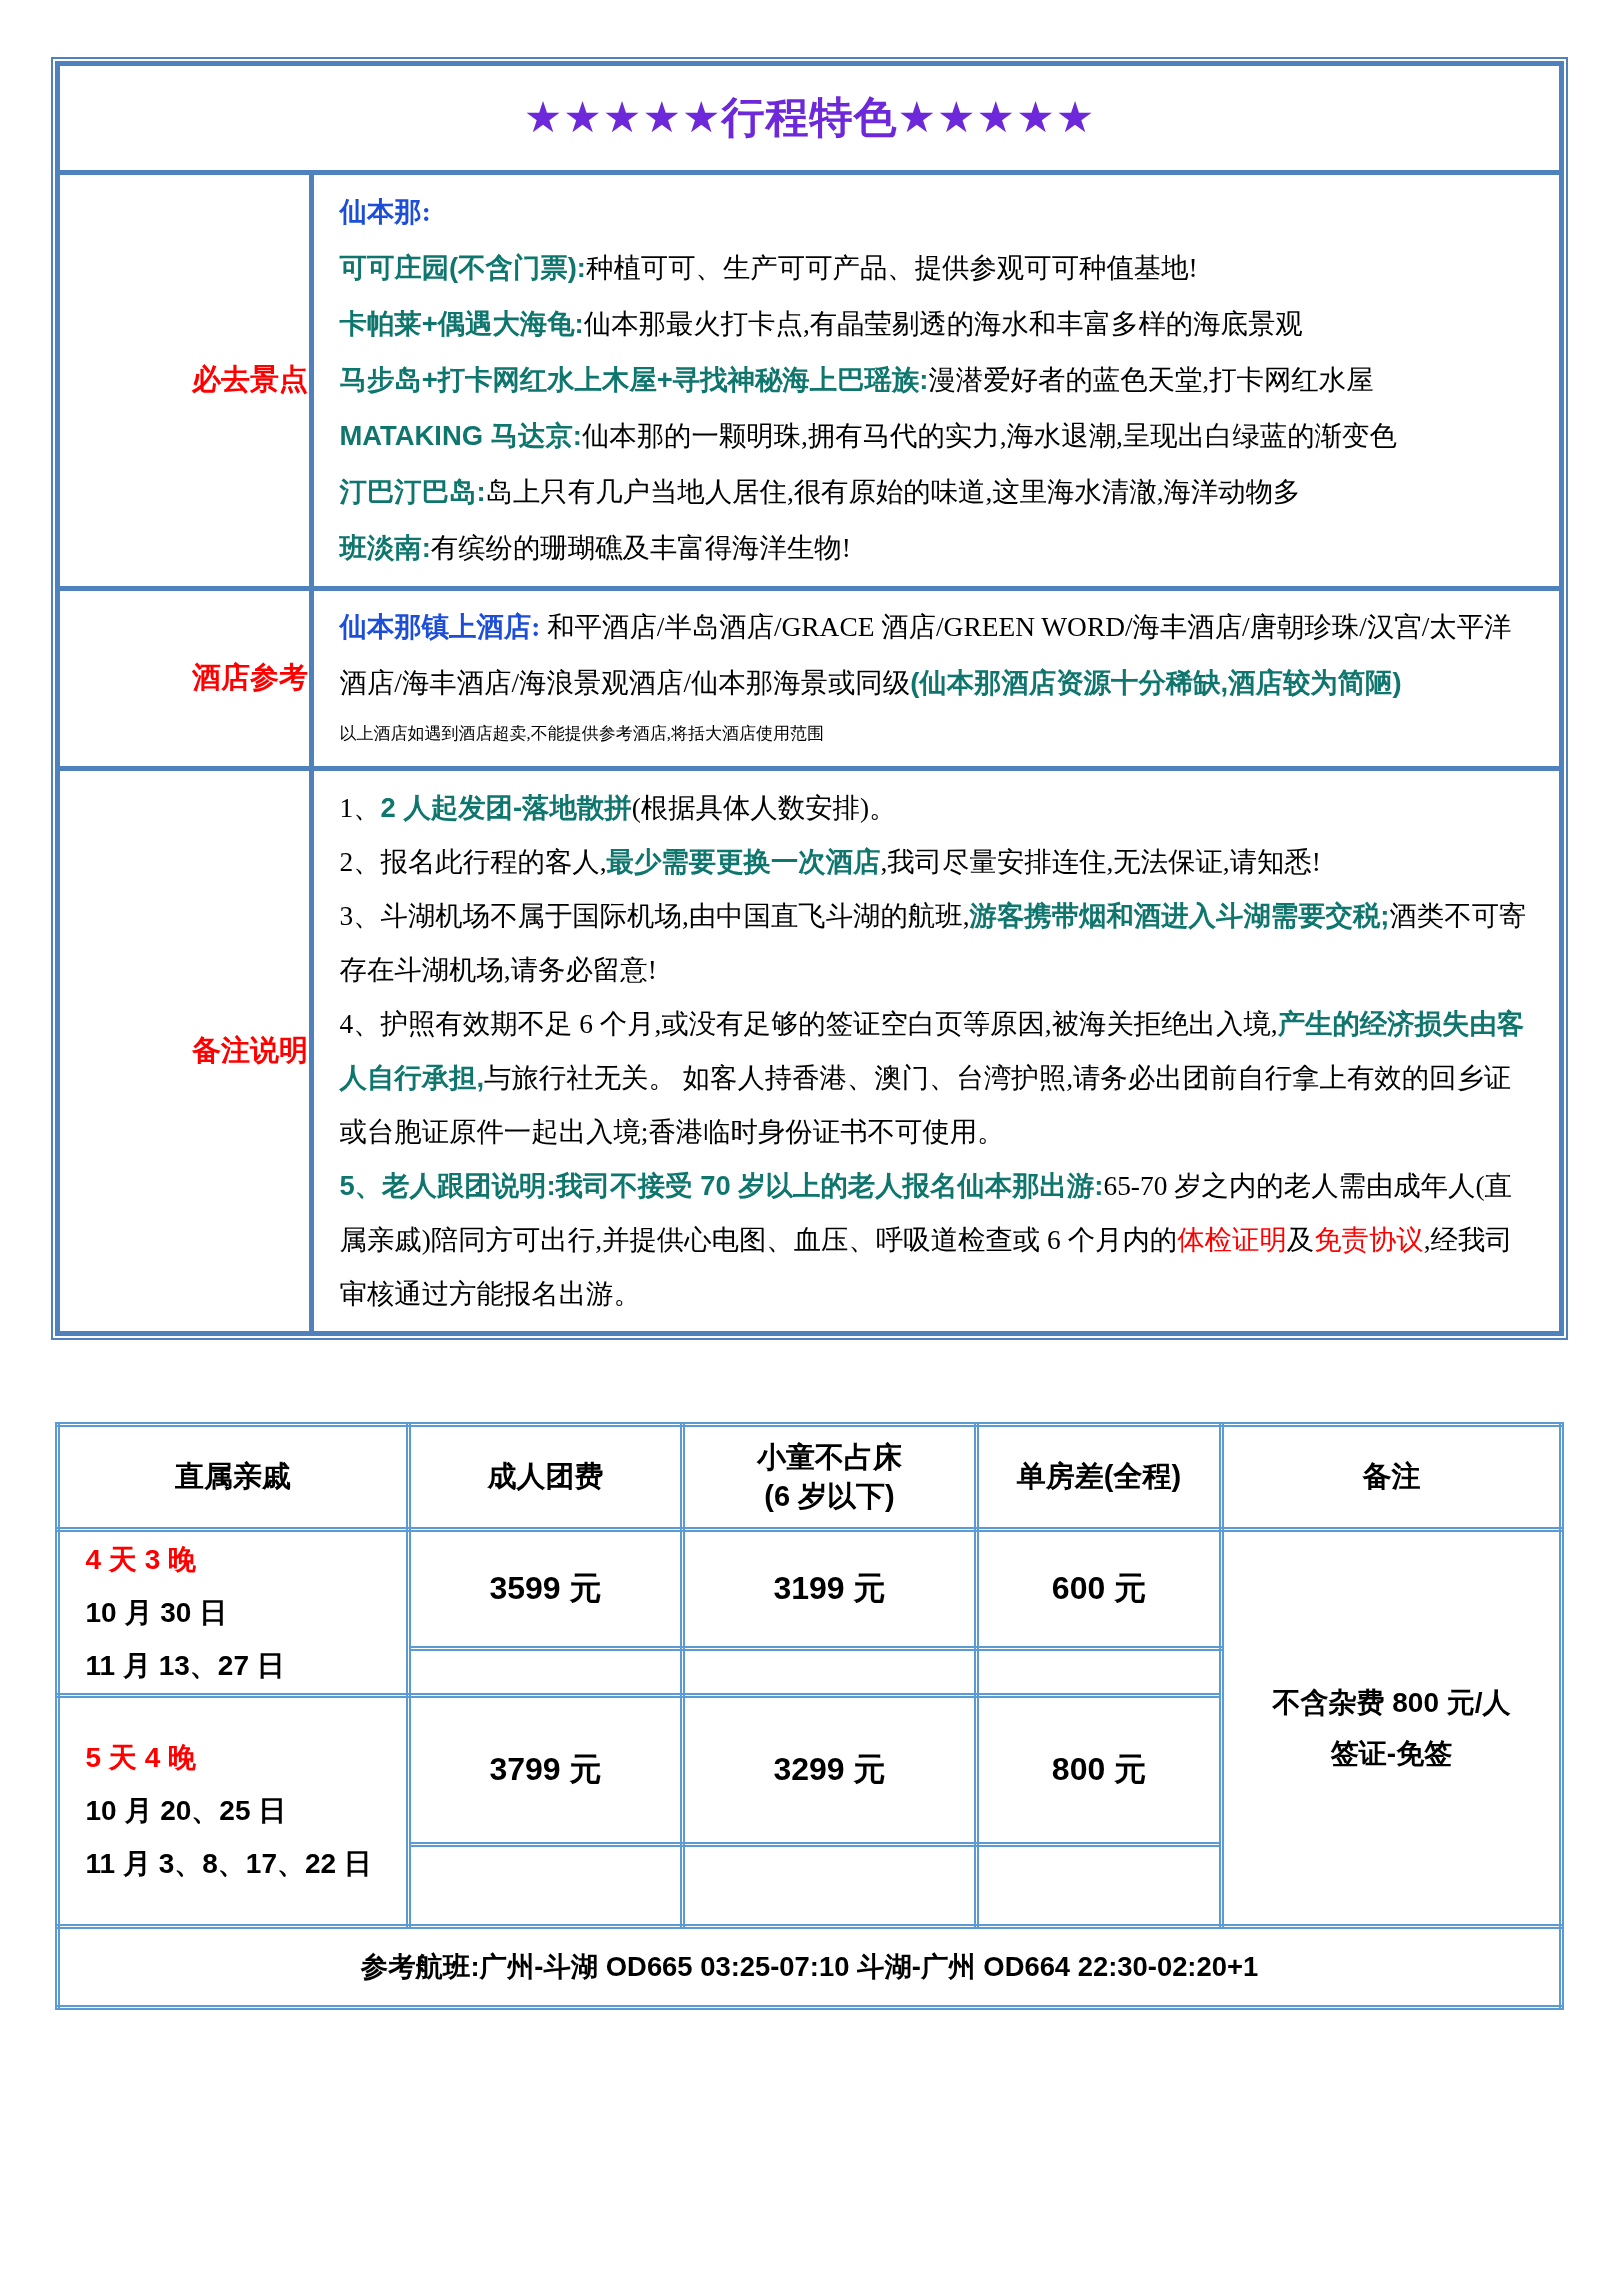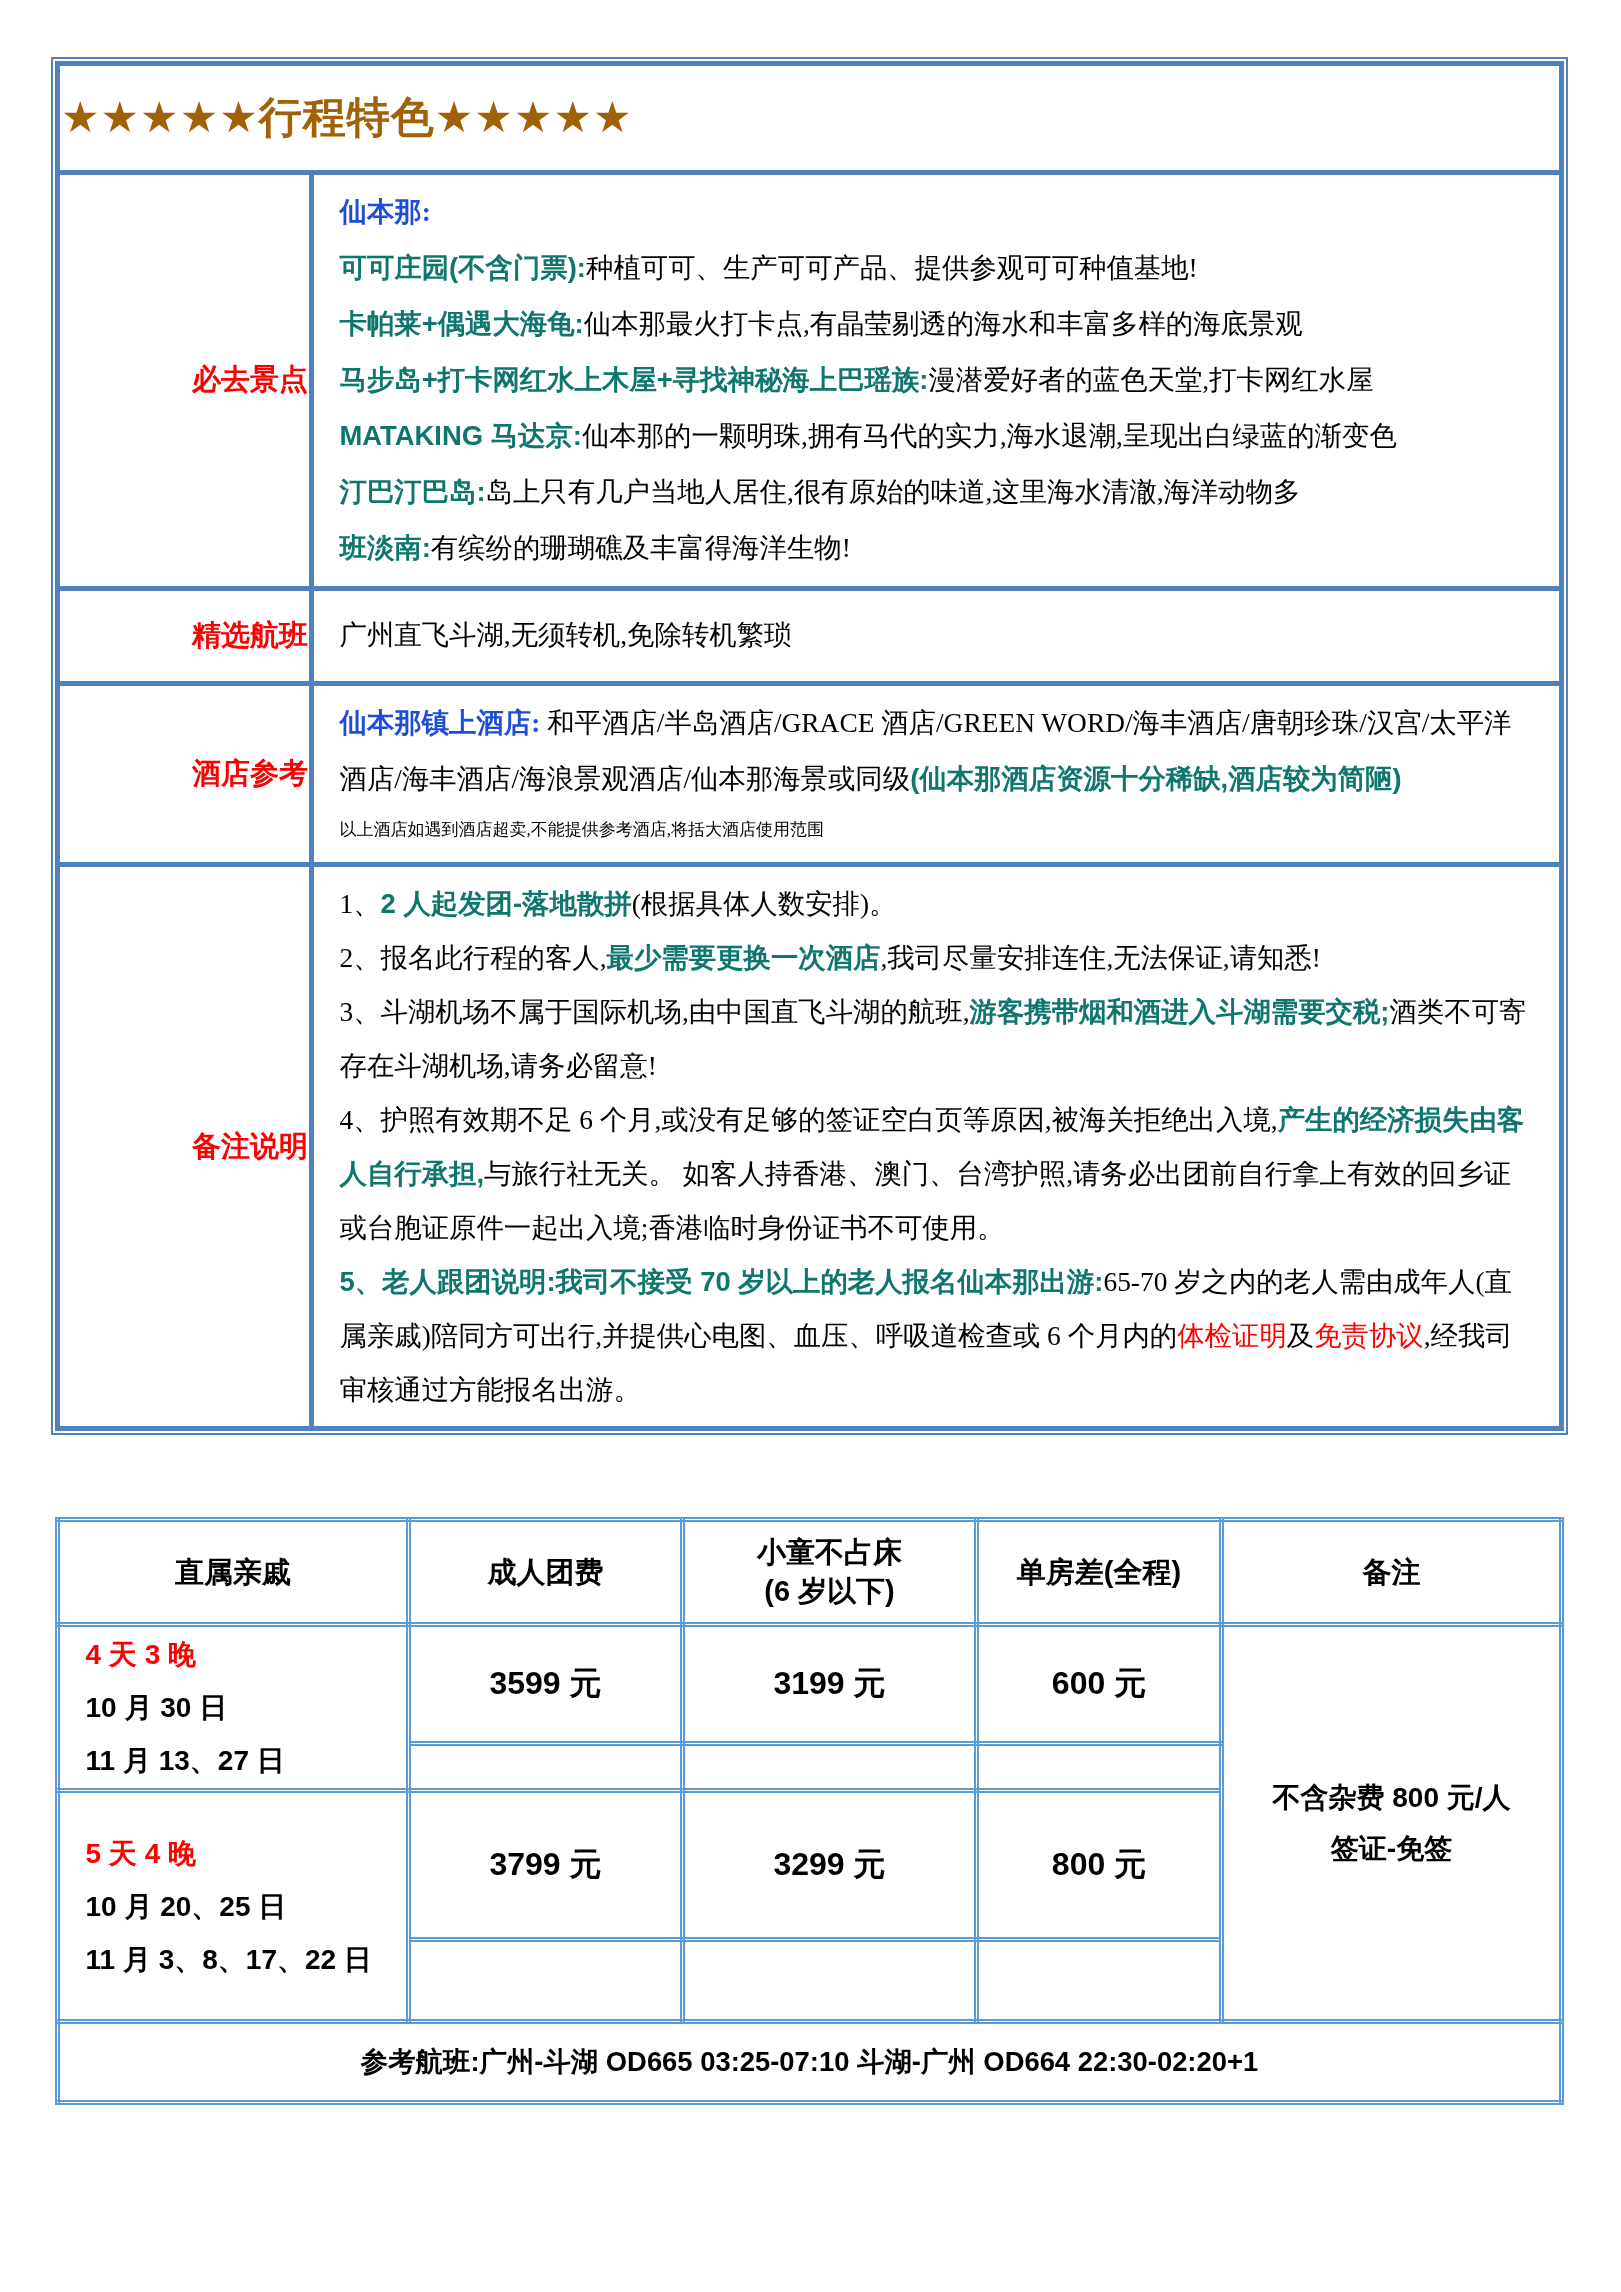--- a/index.html
+++ b/index.html
@@ -18,24 +18,25 @@
   table.ft {
     border-collapse: collapse;
     width: 100%;
     outline: 2px solid #4f81bd;
     outline-offset: 2.9px;
     background: #fff;
   }
   table.ft td { border: 5.9px solid #4f81bd; vertical-align: middle; }
   .title-cell {
     height: 102px;
+    text-align: center;
     font-family: "Liberation Sans", "DejaVu Sans", sans-serif;
     font-weight: bold;
     font-size: 43px;
-    color: #a16207;
+    color: #6d28d9;
     letter-spacing: 1px;
   }
   .label-cell {
     width: 247px;
     text-align: right;
     font-family: "Liberation Sans", "DejaVu Sans", sans-serif;
     font-weight: bold;
     font-size: 29px;
     color: #ff0000;
   }
@@ -91,26 +92,20 @@
             <div class="line"><span class="seg c-rb">可可庄园(不含门票):</span><span class="seg c-b">种植可可、生产可可产品、提供参观可可种值基地!</span></div>
             <div class="line"><span class="seg c-rb">卡帕莱+偶遇大海龟:</span><span class="seg c-b">仙本那最火打卡点,有晶莹剔透的海水和丰富多样的海底景观</span></div>
             <div class="line"><span class="seg c-rb">马步岛+打卡网红水上木屋+寻找神秘海上巴瑶族:</span><span class="seg c-b">漫潜爱好者的蓝色天堂,打卡网红水屋</span></div>
             <div class="line"><span class="seg c-rb">MATAKING 马达京:</span><span class="seg c-b">仙本那的一颗明珠,拥有马代的实力,海水退潮,呈现出白绿蓝的渐变色</span></div>
             <div class="line"><span class="seg c-rb">汀巴汀巴岛:</span><span class="seg c-b">岛上只有几户当地人居住,很有原始的味道,这里海水清澈,海洋动物多</span></div>
             <div class="line"><span class="seg c-rb">班淡南:</span><span class="seg c-b">有缤纷的珊瑚礁及丰富得海洋生物!</span></div>
           </td>
       </tr>
 
 
-      <tr class="row-flight">
-        <td class="label-cell">精选航班</td>
-        <td class="content-cell">
-            <div class="line"><span class="seg c-b">广州直飞斗湖,无须转机,免除转机繁琐</span></div>
-          </td>
-      </tr>
 
 
       <tr class="row-hotel">
         <td class="label-cell">酒店参考</td>
         <td class="content-cell">
             <div class="line"><span class="seg c-bb">仙本那镇上酒店:</span><span class="seg c-b"> 和平酒店/半岛酒店/GRACE 酒店/GREEN WORD/海丰酒店/唐朝珍珠/汉宫/太平洋酒店/海丰酒店/海浪景观酒店/仙本那海景或同级</span><span class="seg c-rb">(仙本那酒店资源十分稀缺,酒店较为简陋)</span></div>
             <div class="line small"><span class="seg c-bs">以上酒店如遇到酒店超卖,不能提供参考酒店,将括大酒店使用范围</span></div>
           </td>
       </tr>
 

